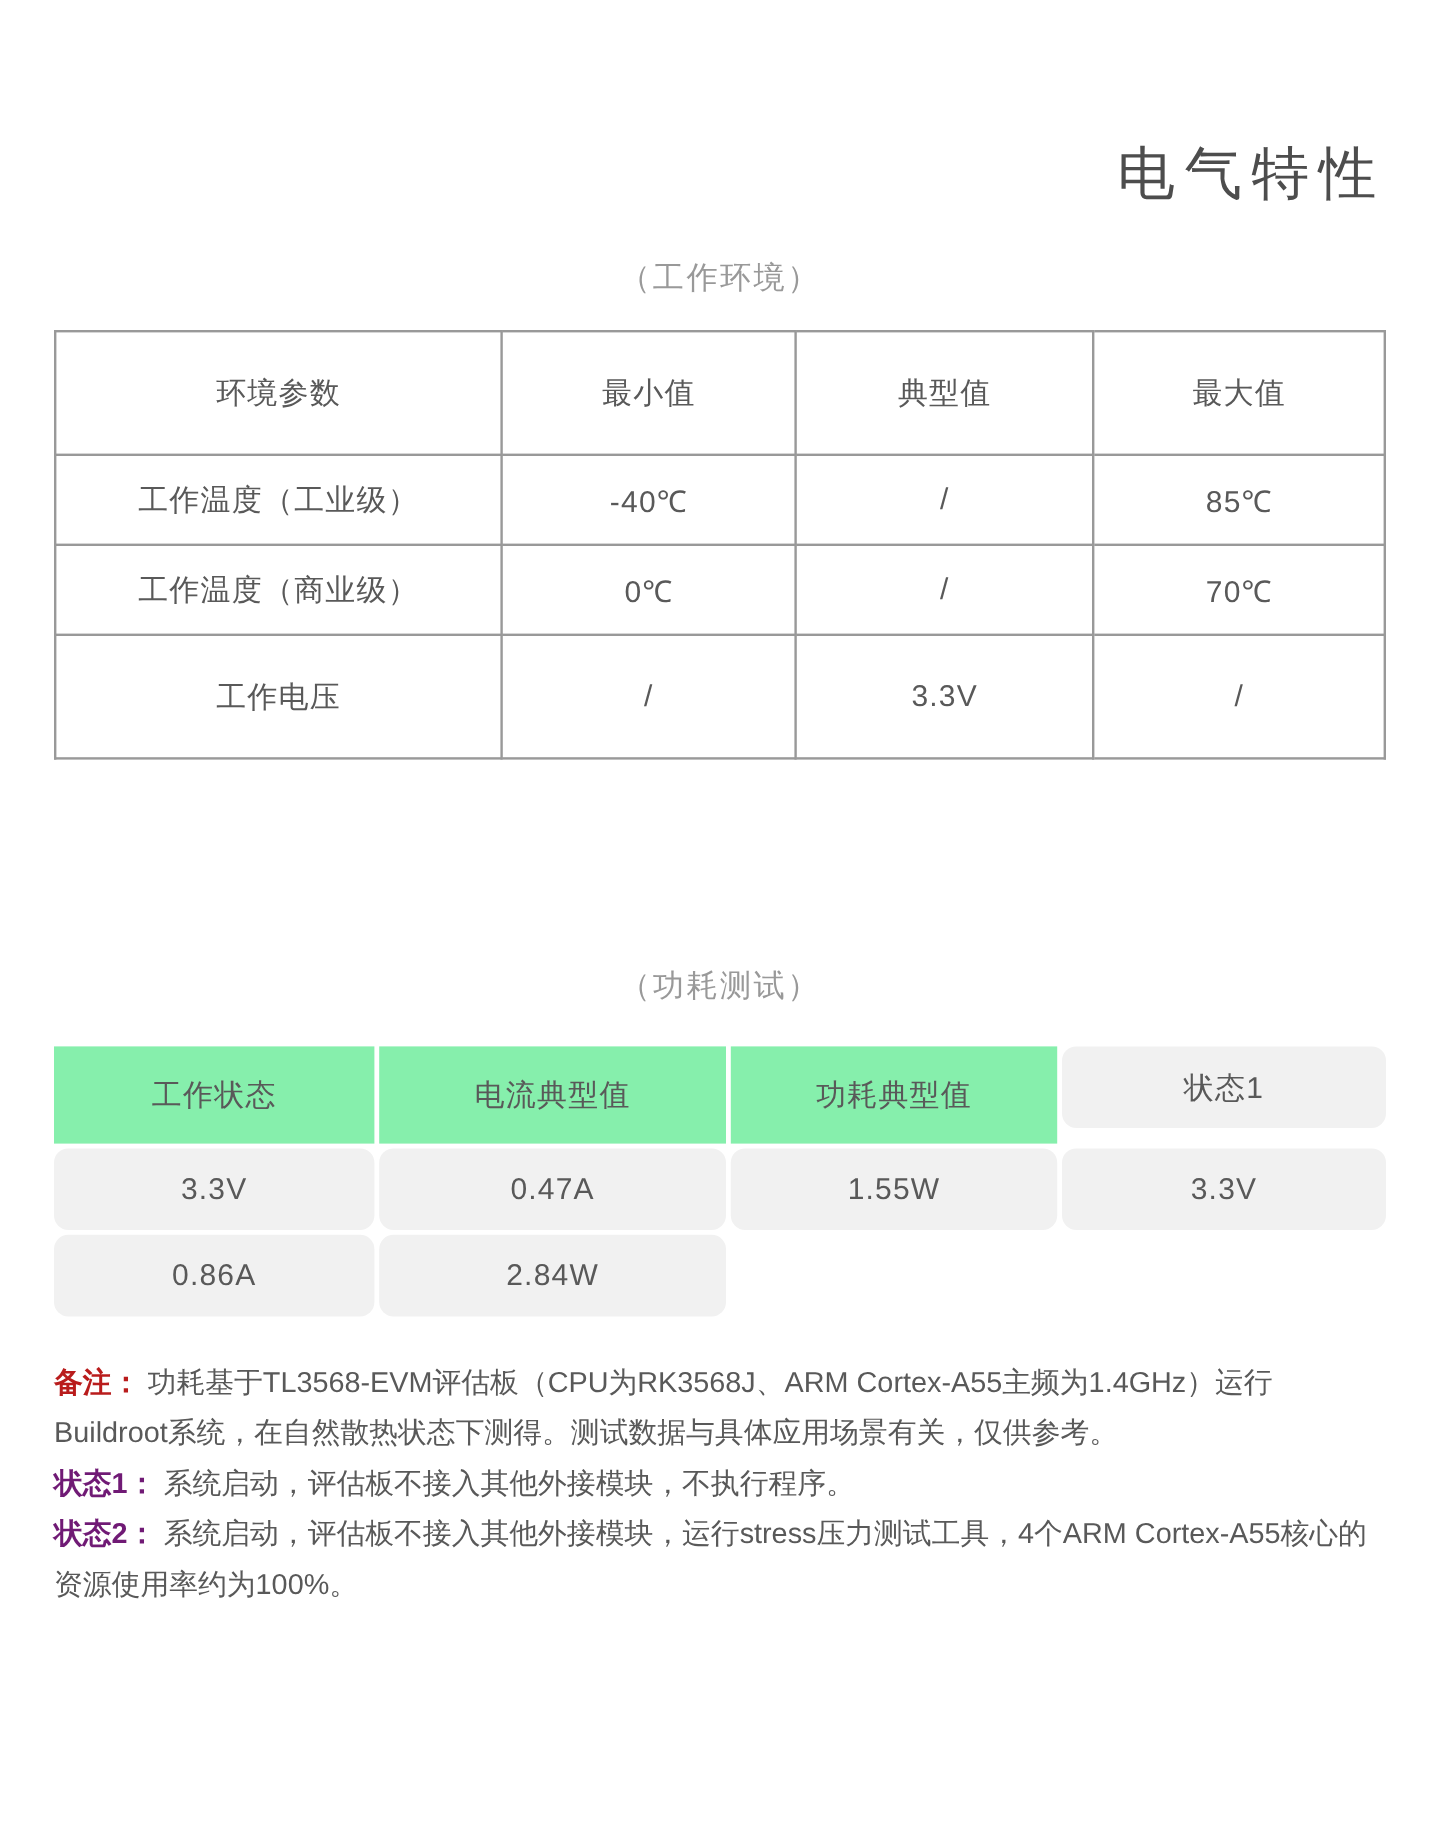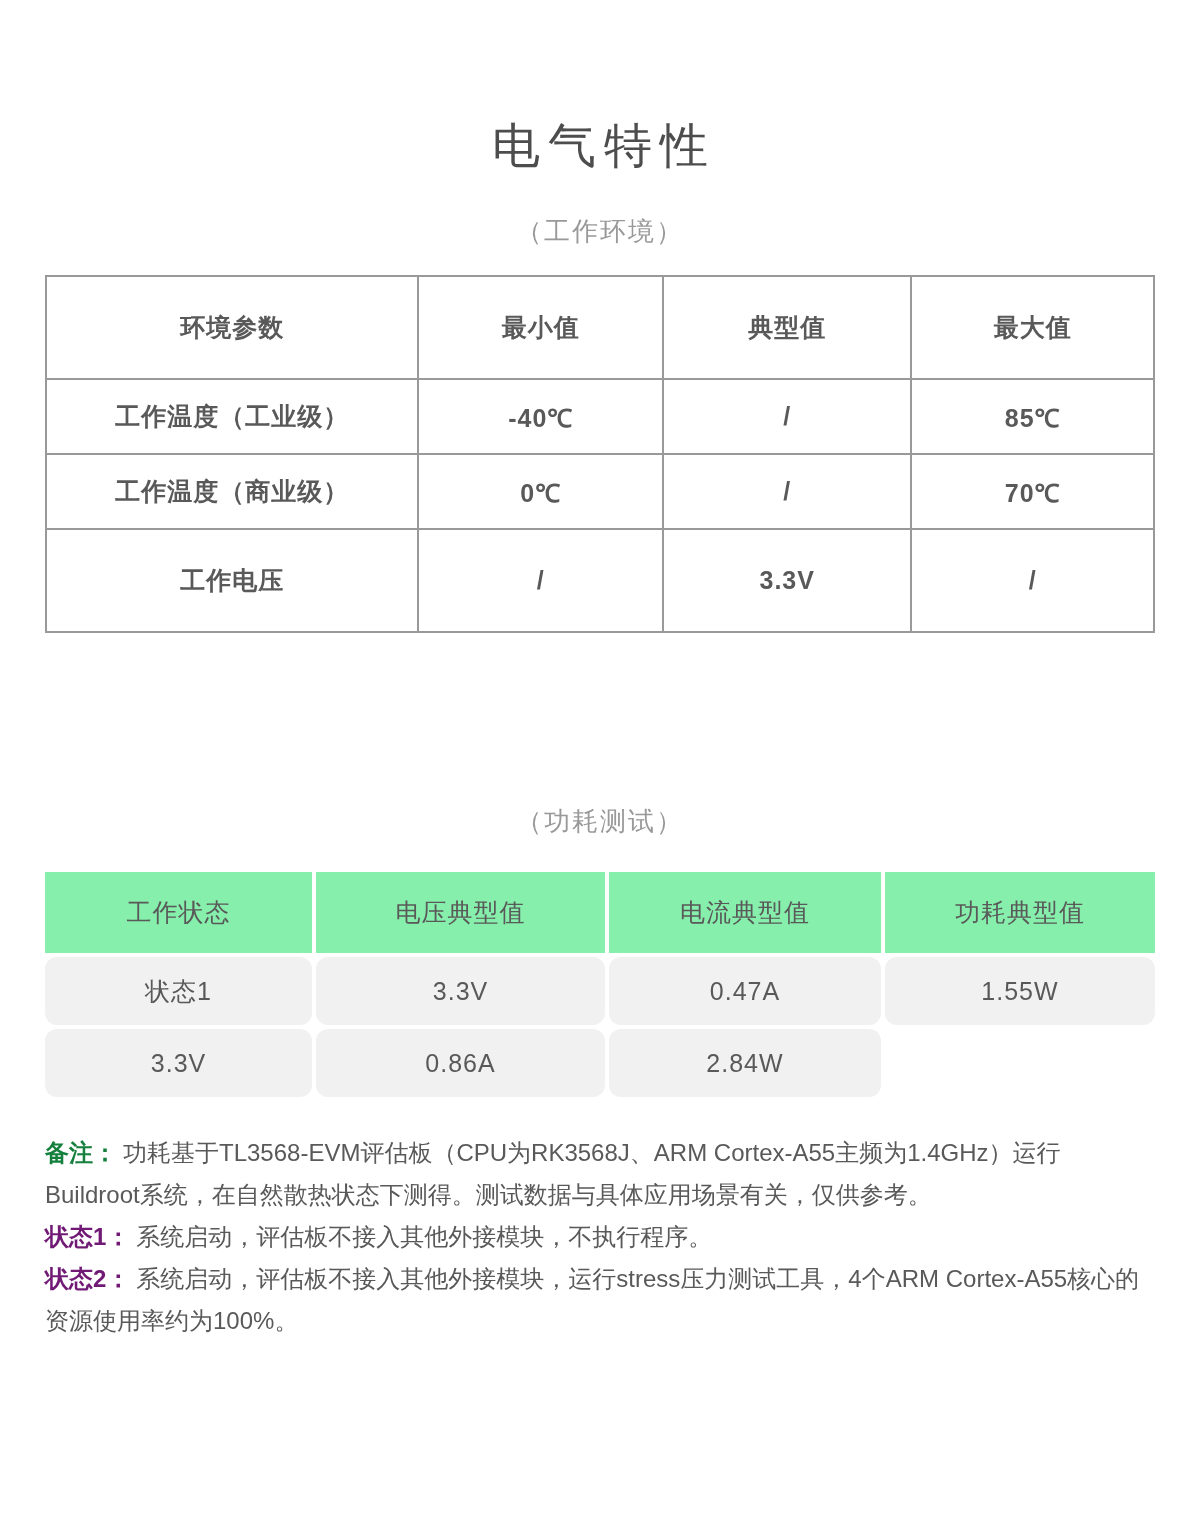--- a/index.html
+++ b/index.html
@@ -7,21 +7,21 @@
     width: 1200px; height: 1540px;
     background: #ffffff;
     font-family: "Liberation Sans", sans-serif;
     color: #595959;
     -webkit-font-smoothing: antialiased;
   }
   .container { width: 1110px; margin: 0 auto; }
 
   .page-title {
     margin: 122px 0 0 0;
-    text-align: center;
+    text-align: right;
     font-size: 48px;
     line-height: 1;
     font-weight: 400;
     color: #4d4d4d;
     letter-spacing: 8px;
     text-indent: 8px;
   }
   .section-subtitle {
     text-align: center;
     font-size: 26px;
@@ -39,21 +39,21 @@
     margin-top: 31px;
     border-collapse: collapse;
     table-layout: fixed;
   }
   table.env-table th,
   table.env-table td {
     border: 2px solid #999999;
     text-align: center;
     vertical-align: middle;
     font-size: 25px;
-    font-weight: 700;
+    font-weight: 400;
     color: #595959;
     letter-spacing: 1px;
     padding: 0;
   }
   table.env-table thead tr { height: 103px; }
   table.env-table tbody tr { height: 75px; }
   table.env-table tbody tr:last-child { height: 103px; }
 
   
   .power-table {
@@ -75,21 +75,21 @@
 
   
   .notes {
     margin-top: 35px;
     font-size: 24px;
     line-height: 42px;
     color: #595959;
   }
   .notes p { margin: 0; }
   .note-label { font-weight: 700; margin-right: 6px; }
-  .note-label-red { color: #15803d; }
+  .note-label-red { color: #b91c1c; }
   .note-label-dark { color: #701a75; }
 </style>
 </head>
 <body>
 
 <div class="container">
 
   <h1 class="page-title">电气特性</h1>
 
   <div class="section-subtitle subtitle-1">（工作环境）</div>
@@ -128,21 +128,20 @@
         <td>3.3V</td>
         <td>/</td>
       </tr>
     </tbody>
   </table>
 
   <div class="section-subtitle subtitle-2">（功耗测试）</div>
 
   <div class="power-table">
     <div class="cell header-cell">工作状态</div>
-    <div class="cell header-cell">电压典型值</div>
     <div class="cell header-cell">电流典型值</div>
     <div class="cell header-cell">功耗典型值</div>
 
     <div class="cell data-cell">状态1</div>
     <div class="cell data-cell">3.3V</div>
     <div class="cell data-cell">0.47A</div>
     <div class="cell data-cell">1.55W</div>
 
     <div class="cell data-cell">3.3V</div>
     <div class="cell data-cell">0.86A</div>

